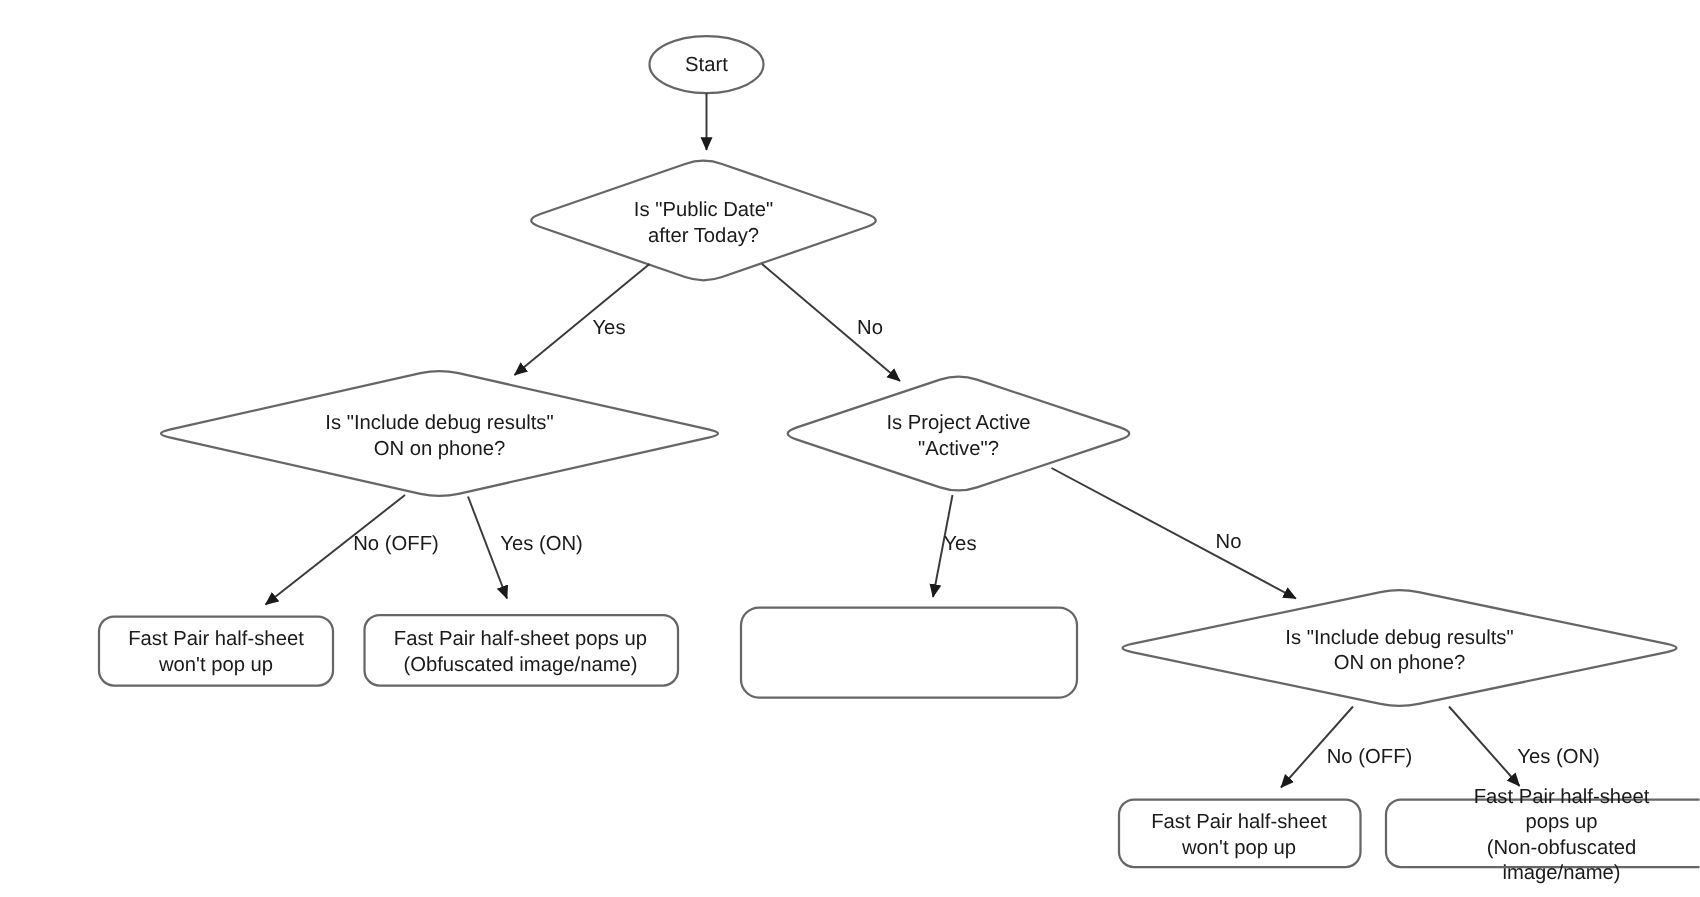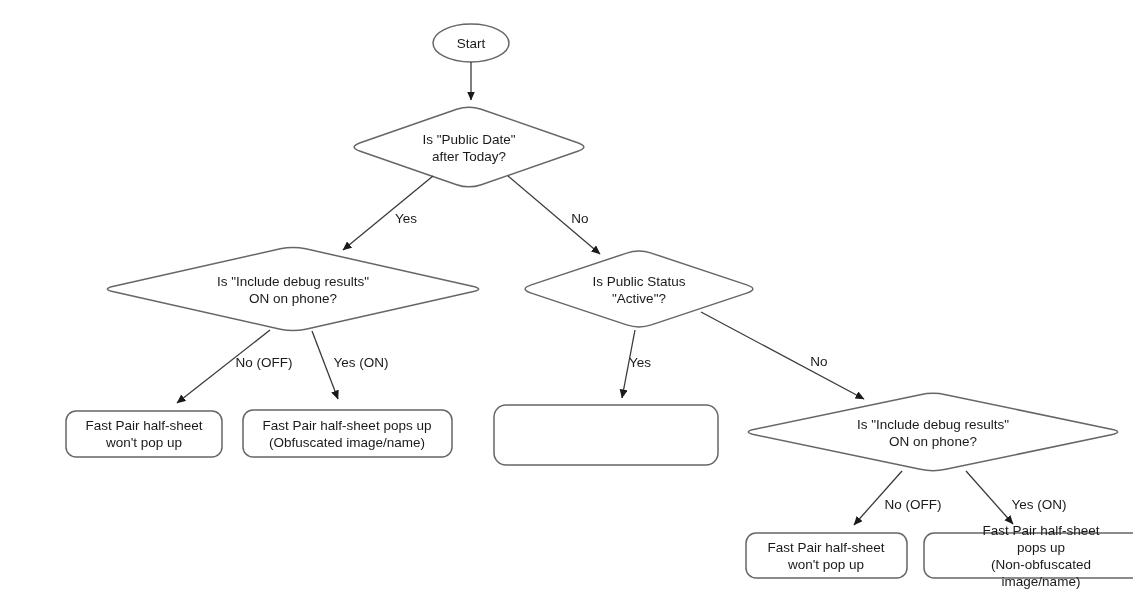--- a/index.html
+++ b/index.html
@@ -62,21 +62,21 @@
       <line x1="866" y1="471" x2="818" y2="525" stroke="#3a3a3a" stroke-width="1.3" marker-end="url(#arrowhead)"></line>
       <line x1="930" y1="471" x2="977" y2="524" stroke="#3a3a3a" stroke-width="1.3" marker-end="url(#arrowhead)"></line>
       <rect x="1125" y="549" width="6" height="43" fill="#111111"></rect>
     </svg>
 
   <div class="lbl" style="left:435px;top:43px">Start</div>
   <div class="lbl" style="left:433px;top:148px">Is "Public Date"
 after Today?</div>
   <div class="lbl" style="left:257px;top:290px">Is "Include debug results"
 ON on phone?</div>
-  <div class="lbl" style="left:603px;top:290px">Is Public Status
+  <div class="lbl" style="left:603px;top:290px">Is Project Active
 "Active"?</div>
   <div class="lbl" style="left:897px;top:433px">Is "Include debug results"
 ON on phone?</div>
   <div class="lbl" style="left:108px;top:434px">Fast Pair half-sheet
 won't pop up</div>
   <div class="lbl" style="left:311px;top:434px">Fast Pair half-sheet pops up
 (Obfuscated image/name)</div>
   <div class="lbl" style="left:790px;top:556px">Fast Pair half-sheet
 won't pop up</div>
   <div class="lbl" style="left:1005px;top:556px">Fast Pair half-sheet pops up

